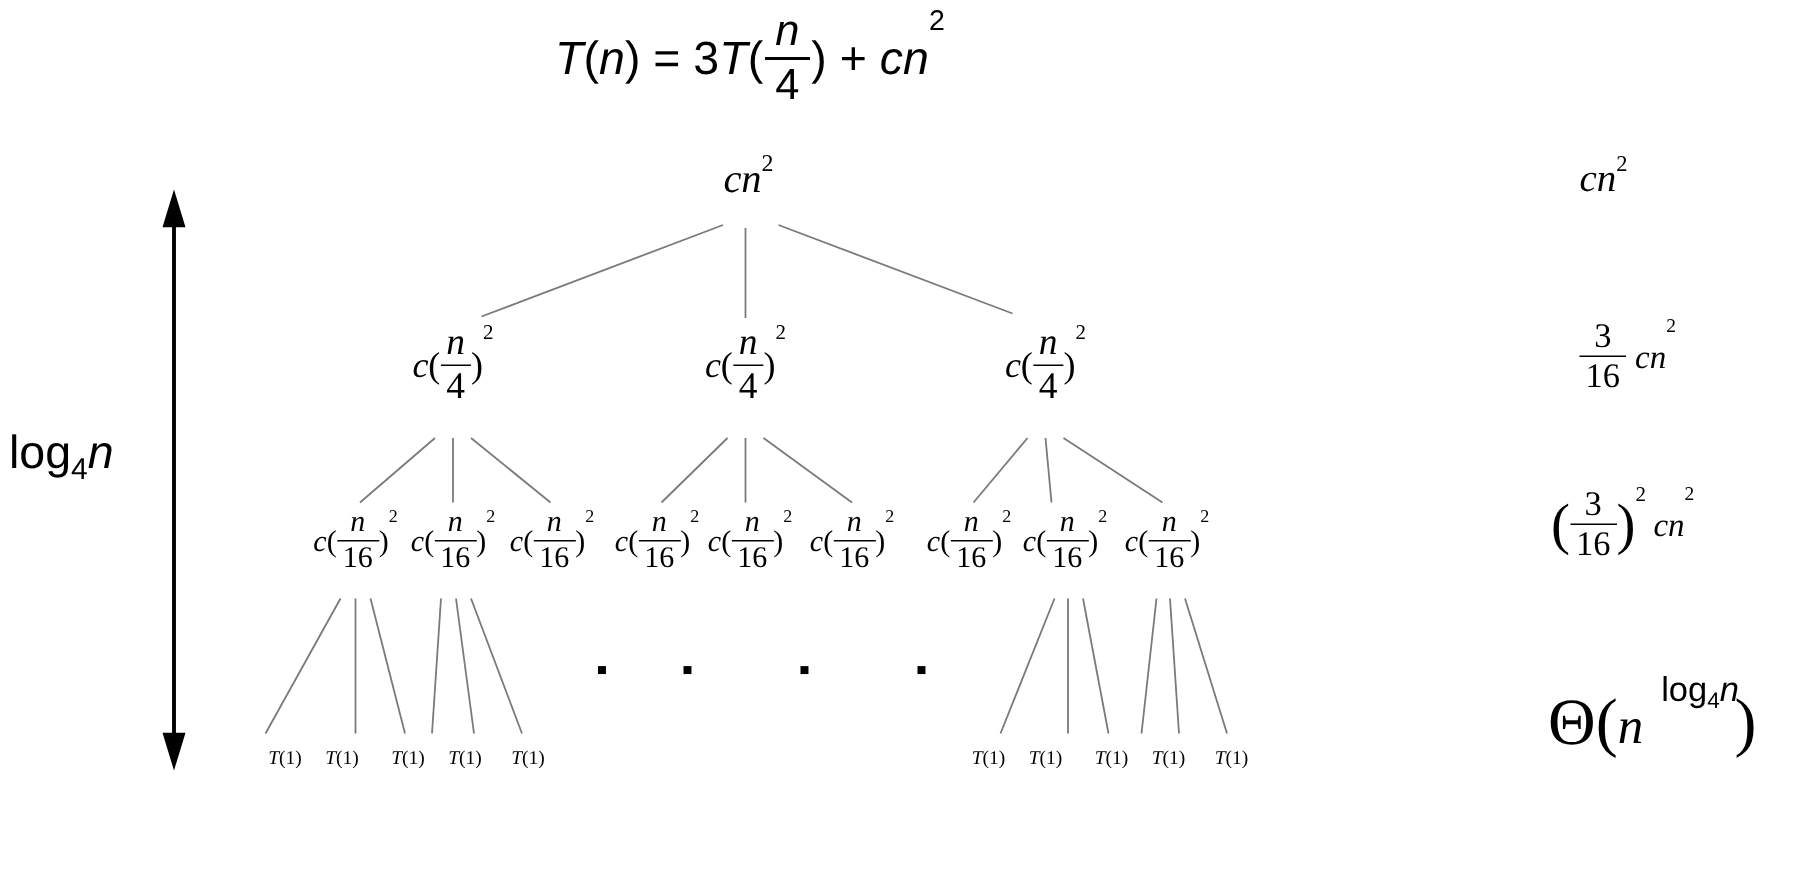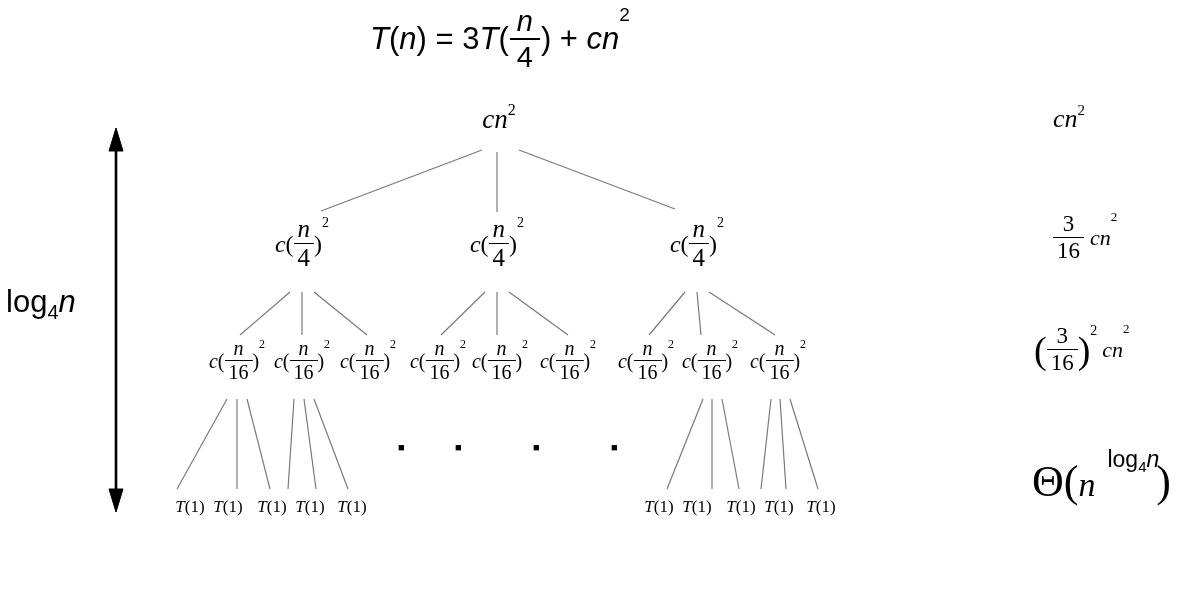--- a/index.html
+++ b/index.html
@@ -35,21 +35,21 @@
   .node .sup{align-self:flex-start;}
   .node.root{font-size:27px;}
   .node.root .sup{font-size:16px;margin-top:-4px;}
   .node.l1{font-size:24px;}
   .node.l1 .sup{font-size:14px;}
   .node.l1 .frac{font-size:25px;}
   .node.l2{font-size:20px;}
   .node.l2 .sup{font-size:12px;}
   .node.l2 .frac{font-size:20px;}
   .node.l2 .frac .bar{border-top-width:1.3px;}
-  .leaf{position:absolute;transform:translateX(-50%);font-size:17px;white-space:nowrap;line-height:1.2;}
+  .leaf{position:absolute;transform:translateX(-50%);font-size:13px;white-space:nowrap;line-height:1.2;}
   .dot{position:absolute;font-size:11px;line-height:1;}
 
   
   .cost{position:absolute;display:flex;align-items:center;white-space:nowrap;line-height:1;}
   .cost .sup{align-self:flex-start;}
   .cost0{left:1053px;top:106px;font-size:26px;}
   .cost0 .sup{font-size:15px;margin-top:-3px;}
   .cost1{left:1053px;top:212px;font-size:22px;}
   .cost1 .frac{font-size:23px;margin-right:6px;}
   .cost1 .sup{font-size:13px;margin-top:-2px;}

